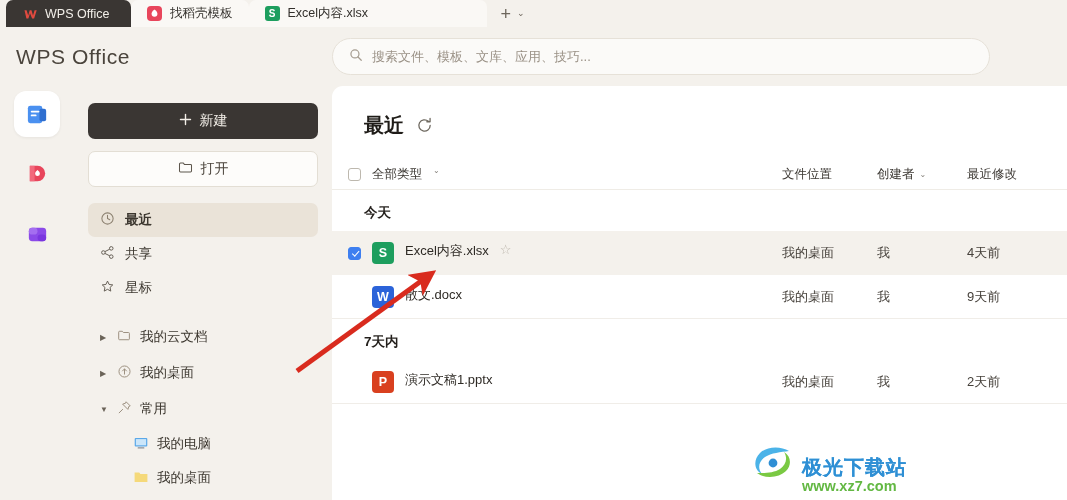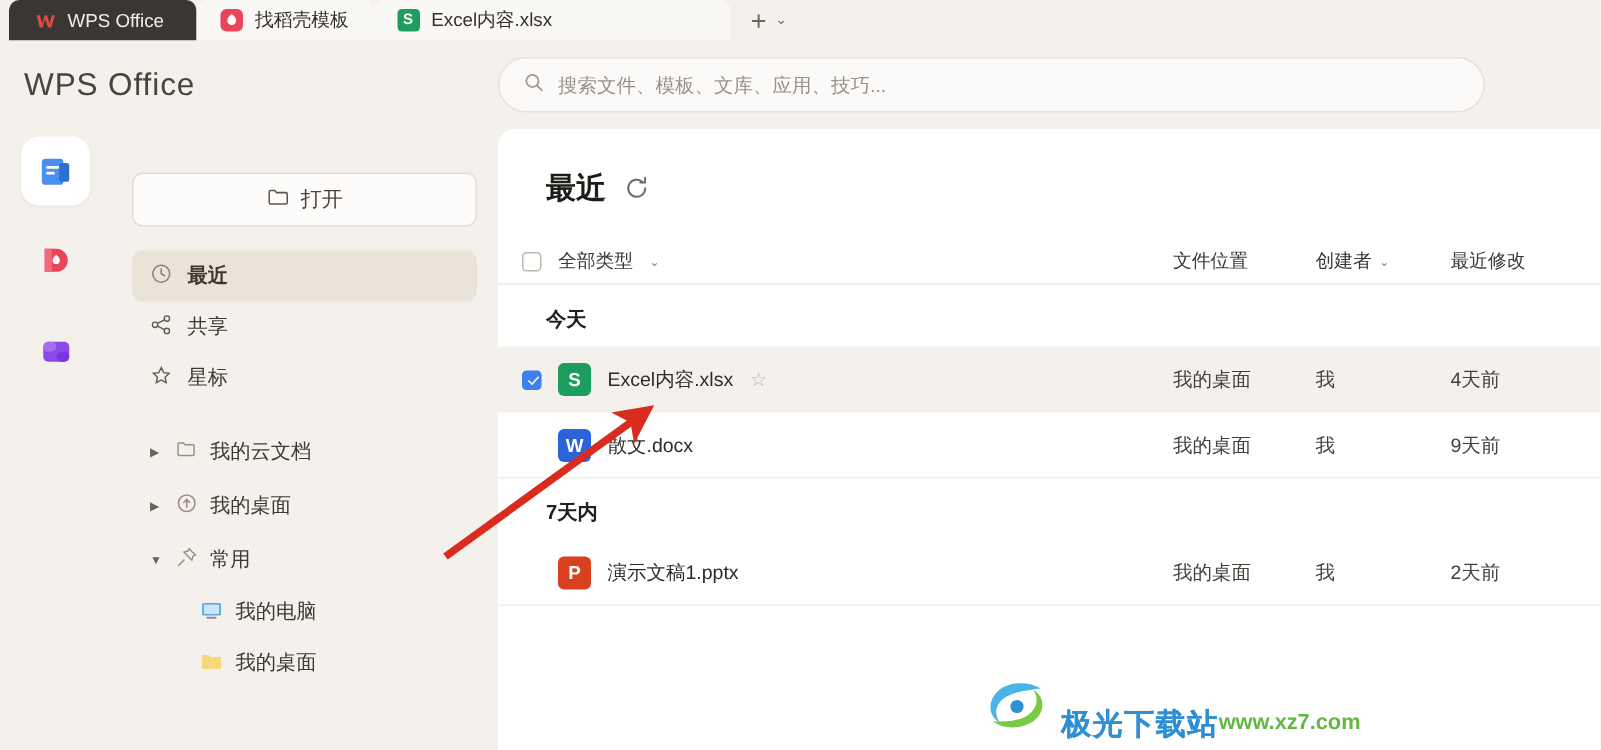--- a/index.html
+++ b/index.html
@@ -163,21 +163,21 @@
   }
   .chk.on {
     background: #3e7ff0; border-color: #3e7ff0;
     display: flex; align-items: center; justify-content: center;
   }
   .chk.on:after {
     content: ""; width: 3px; height: 6px;
     border: solid #fff; border-width: 0 1.6px 1.6px 0;
     transform: rotate(42deg) translateY(-1px);
   }
-  .c-name { flex: 1; display: flex; align-items: center; gap: 11px; padding-left: 11px; }
+  .c-name { flex: 1; display: flex; align-items: flex-start; gap: 11px; padding-left: 11px; }
   .c-loc  { width: 95px; }
   .c-own  { width: 90px; display: flex; align-items: center; gap: 5px; }
   .c-mod  { width: 100px; }
   .caret { font-size: 8px; color: #85807a; }
 
   .group-label {
     font-size: 13.5px; font-weight: 700; color: #231f1b;
     padding: 14px 0 9px 32px;
   }
   .filerow {
@@ -203,21 +203,21 @@
 
   
   .arrow { position: absolute; left: 0; top: 0; pointer-events: none; }
 
   
   .wm {
     position: absolute; right: 10px; bottom: 7px;
     display: flex; align-items: center; gap: 7px;
     pointer-events: none;
   }
-  .wm-text { display: flex; flex-direction: row; line-height: 1; margin-top: 24px; }
+  .wm-text { display: flex; flex-direction: column; line-height: 1; margin-top: 24px; }
   .wm-cn {
     font-size: 20px; font-weight: bold; letter-spacing: 1px;
     background: linear-gradient(90deg,#4bb3e8,#2e8fd6);
     -webkit-background-clip: text; background-clip: text; color: #2f8fd4;
   }
   .wm-url { font-size: 14.5px; font-weight: bold; color: #63b843; margin-top: 2px; }
 </style>
 </head>
 <body>
 
@@ -287,20 +287,29 @@
     <div class="rail-item">
       <svg width="25" height="25" viewBox="0 0 26 26">
         <rect x="4" y="6" width="18" height="14" rx="3.5" fill="#8b4ae8"></rect>
         <rect x="4" y="6" width="9" height="7" rx="3.5" fill="#a46ef0"></rect>
         <rect x="13" y="13" width="9" height="7" rx="3.5" fill="#7a36df"></rect>
       </svg>
     </div>
   </div>
 
   <div class="sidebar">
+    <div class="btn-new">
+      <span>
+        <svg width="13" height="13" viewBox="0 0 14 14">
+          <line x1="7" y1="1.6" x2="7" y2="12.4" stroke="#f3efe8" stroke-width="1.5" stroke-linecap="round"></line>
+          <line x1="1.6" y1="7" x2="12.4" y2="7" stroke="#f3efe8" stroke-width="1.5" stroke-linecap="round"></line>
+        </svg>
+      </span>
+      <span>新建</span>
+    </div>
 
     <div class="btn-open">
       <span>
         <svg width="15" height="15" viewBox="0 0 16 16">
           <path d="M1.6 4.2a1 1 0 0 1 1-1h3l1.2 1.5h6.6a1 1 0 0 1 1 1v6.1a1 1 0 0 1-1 1H2.6a1 1 0 0 1-1-1z" fill="none" stroke="#5d564c" stroke-width="1.1"></path>
         </svg>
       </span>
       <span>打开</span>
     </div>
 

